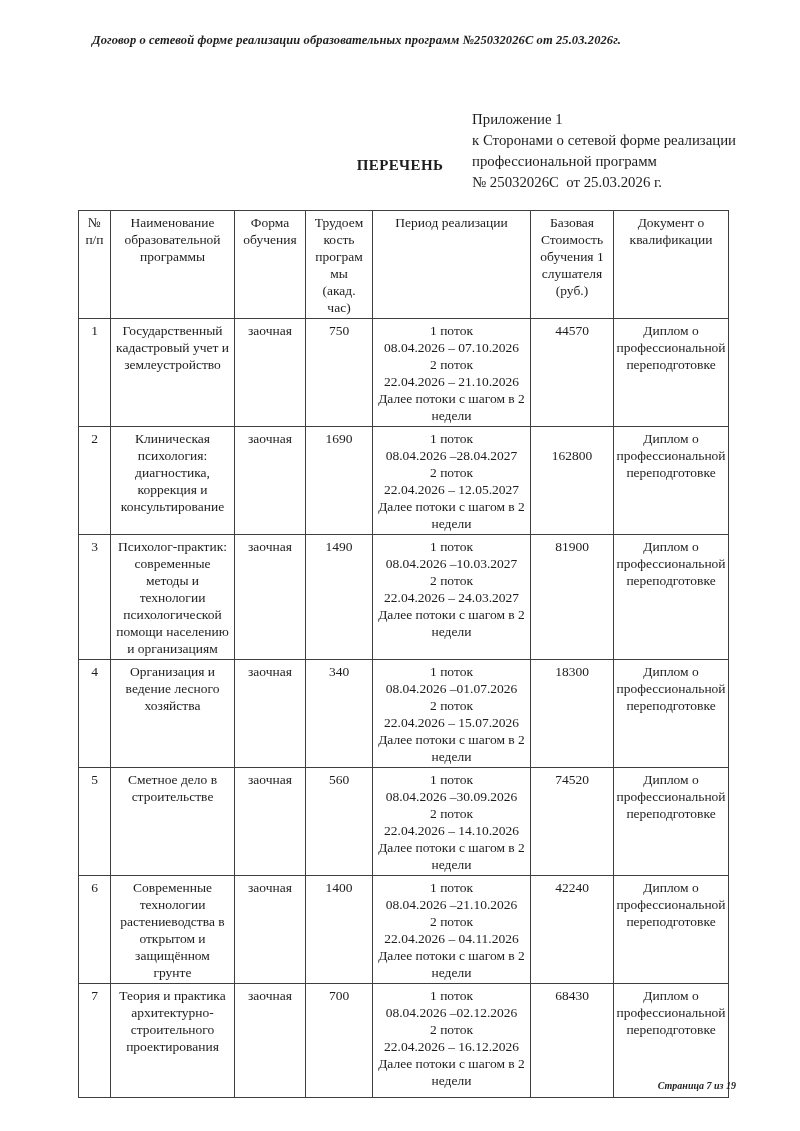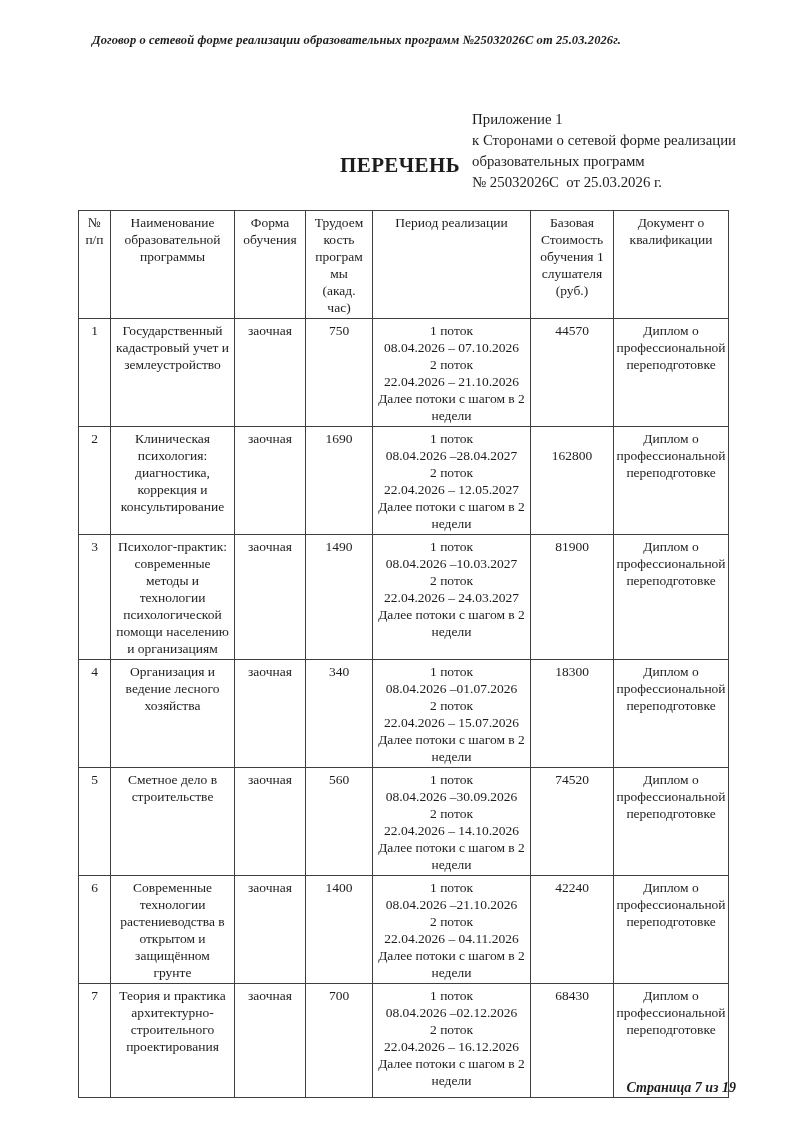--- a/index.html
+++ b/index.html
@@ -17,21 +17,21 @@
     position:absolute;left:92px;top:33px;
     font-size:12.5px;font-style:italic;font-weight:bold;
     letter-spacing:.1px;
   }
   .appendix{
     position:absolute;right:64px;top:70px;
     text-align:left;font-size:14.8px;line-height:21px;margin-top:39px;
   }
   .title-block{
     position:absolute;left:0;top:155px;width:100%;
-    text-align:center;font-size:21px;line-height:21px;
+    text-align:center;font-size:15px;line-height:21px;
   }
   .title-block .main-title{font-weight:bold;letter-spacing:.4px;}
   table.programs{
     position:absolute;left:78px;top:210px;
     width:650px;border-collapse:collapse;table-layout:fixed;
     font-size:13.5px;line-height:17px;
   }
   table.programs th, table.programs td{
     border:1px solid #3f3f3f;
     vertical-align:top;text-align:center;
@@ -43,34 +43,34 @@
   tbody tr:nth-child(1){height:103px;}
   tbody tr:nth-child(2){height:105px;}
   tbody tr:nth-child(3){height:120px;}
   tbody tr:nth-child(4){height:105px;}
   tbody tr:nth-child(5){height:105px;}
   tbody tr:nth-child(6){height:105px;}
   tbody tr:nth-child(7){height:114px;}
   th.bold{font-weight:bold;}
   .footer-note{
     position:absolute;right:64px;top:1080px;
-    font-size:14px;font-style:italic;font-weight:bold;
+    font-size:10px;font-style:italic;font-weight:bold;
   }
 </style>
 </head>
 <body>
 
 <div class="page">
 
   <div class="top-note">Договор о сетевой форме реализации образовательных программ №25032026С от 25.03.2026г.</div>
 
   <div class="appendix">
     <div>Приложение 1</div>
     <div>к Сторонами о сетевой форме реализации</div>
-    <div>образовательных программ</div>
+    <div>профессиональной программ</div>
     <div>№ 25032026С&nbsp; от 25.03.2026 г.</div>
   </div>
 
   <div class="title-block">
     <div class="main-title">ПЕРЕЧЕНЬ</div>
   </div>
 
   <table class="programs">
     <colgroup>
       <col style="width:32px">

